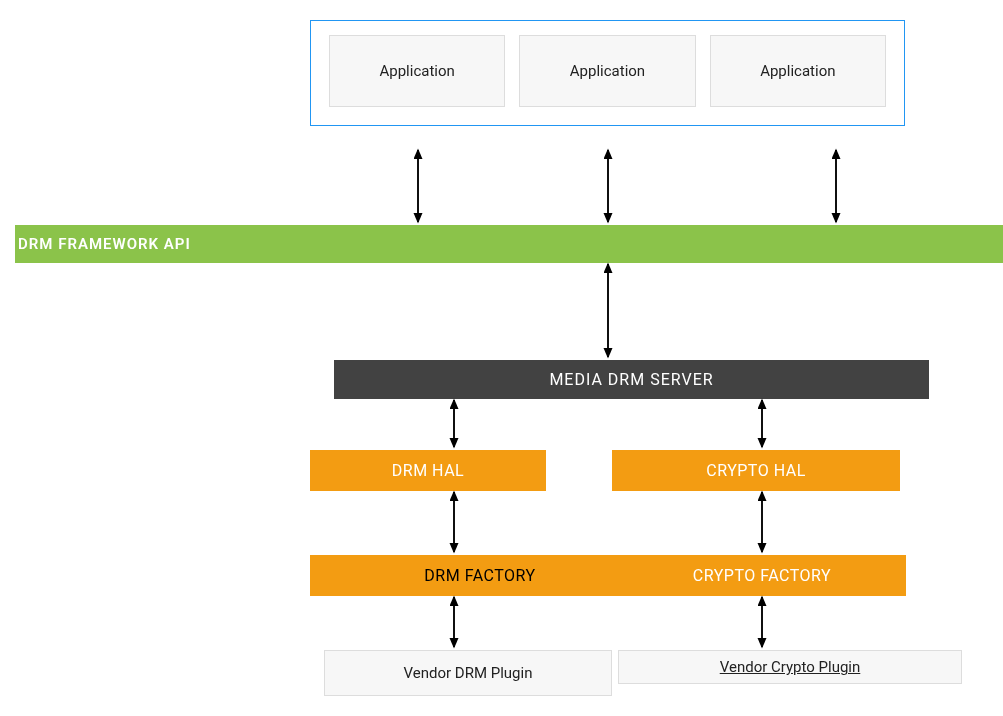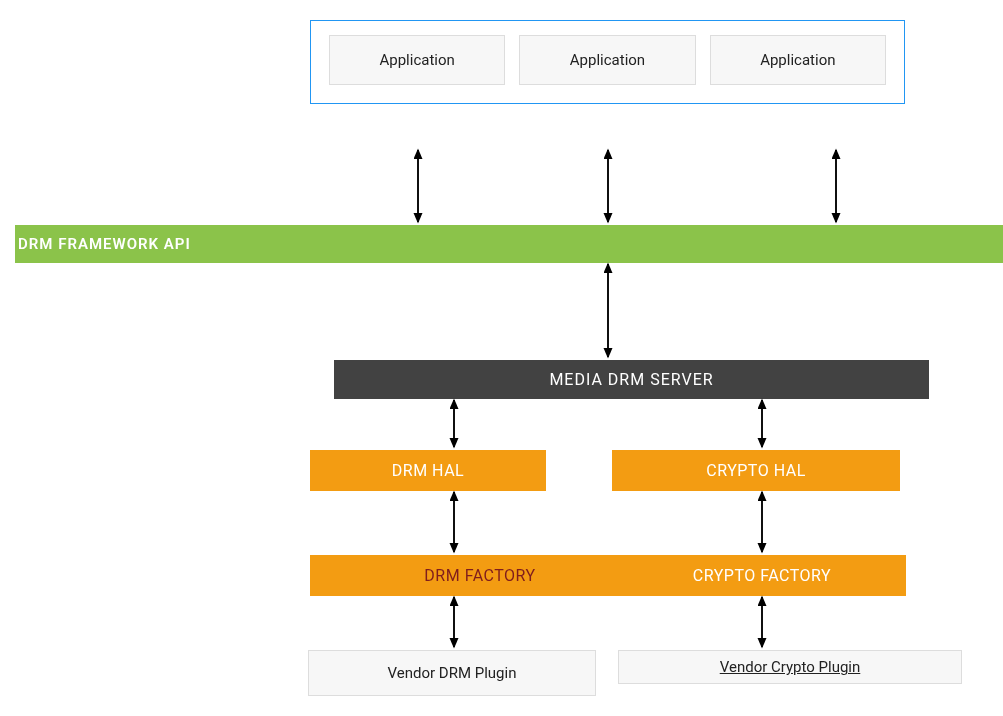--- a/index.html
+++ b/index.html
@@ -34,21 +34,21 @@
     display: flex;
     justify-content: space-between;
     padding: 14px 18px 18px 18px;
     gap: 14px;
   }
   .app-box {
     flex: 1;
     background: #f7f7f7;
     border: 1px solid #ddd;
     text-align: center;
-    padding: 15px 0;
+    padding: 26px 0;
     font-size: 15px;
     color: #222;
   }
   
   .drm-api {
     left: 15px;
     top: 225px;
     width: 990px;
     background: #8bc34a;
     color: #fff;
@@ -77,31 +77,31 @@
     font-size: 16px; letter-spacing: 0.5px; padding: 11px 0;
   }
   .hal-right {
     left: 612px; top: 450px; width: 288px;
     background: #f39c12; color: #fff; text-align: center;
     font-size: 16px; letter-spacing: 0.5px; padding: 11px 0;
   }
   
   .factory-left {
     left: 310px; top: 555px; width: 340px;
-    background: #f39c12; color: #7f1d1d; text-align: center;
+    background: #f39c12; color: #000000; text-align: center;
     font-size: 16px; letter-spacing: 0.5px; padding: 11px 0;
   }
   .factory-right {
     left: 618px; top: 555px; width: 288px;
     background: #f39c12; color: #fff; text-align: center;
     font-size: 16px; letter-spacing: 0.5px; padding: 11px 0;
   }
   
   .vendor-left {
-    left: 308px; top: 650px; width: 288px;
+    left: 324px; top: 650px; width: 288px;
     background: #f7f7f7; border: 1px solid #ddd; color: #222;
     text-align: center; font-size: 15px; padding: 13px 0;
   }
   .vendor-right {
     left: 618px; top: 650px; width: 344px;
     background: #f7f7f7; border: 1px solid #ddd; color: #222;
     text-align: center; font-size: 15px; padding: 7px 0; text-decoration: underline;
   }
   svg.connectors {
     position: absolute;

